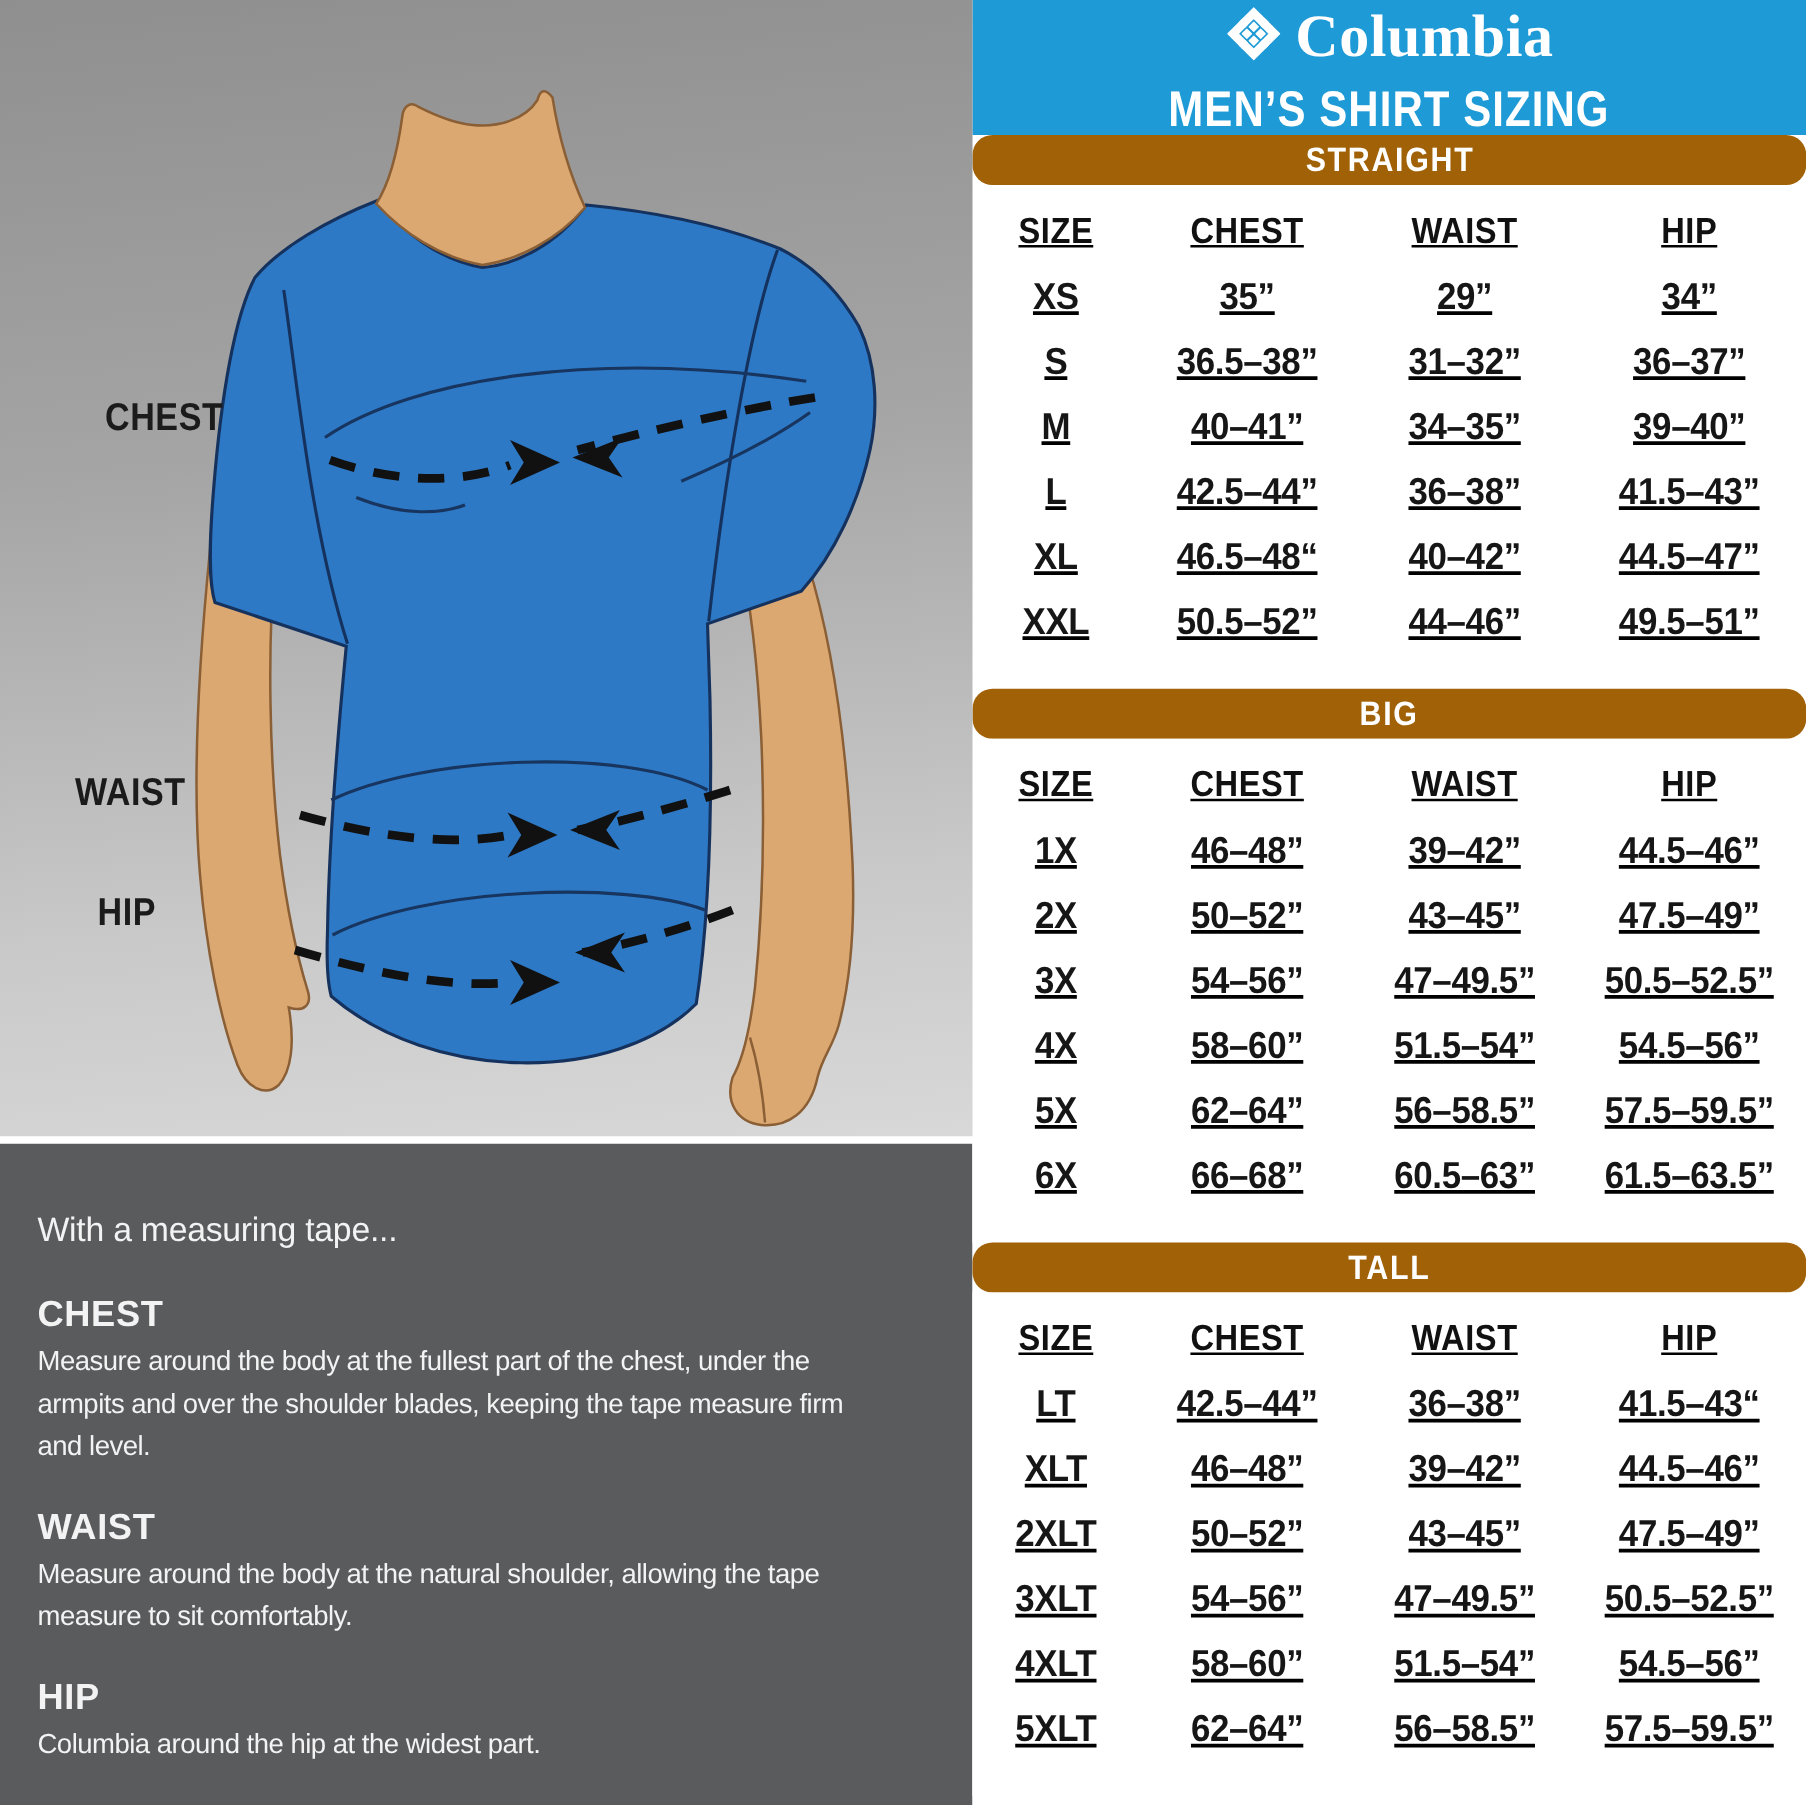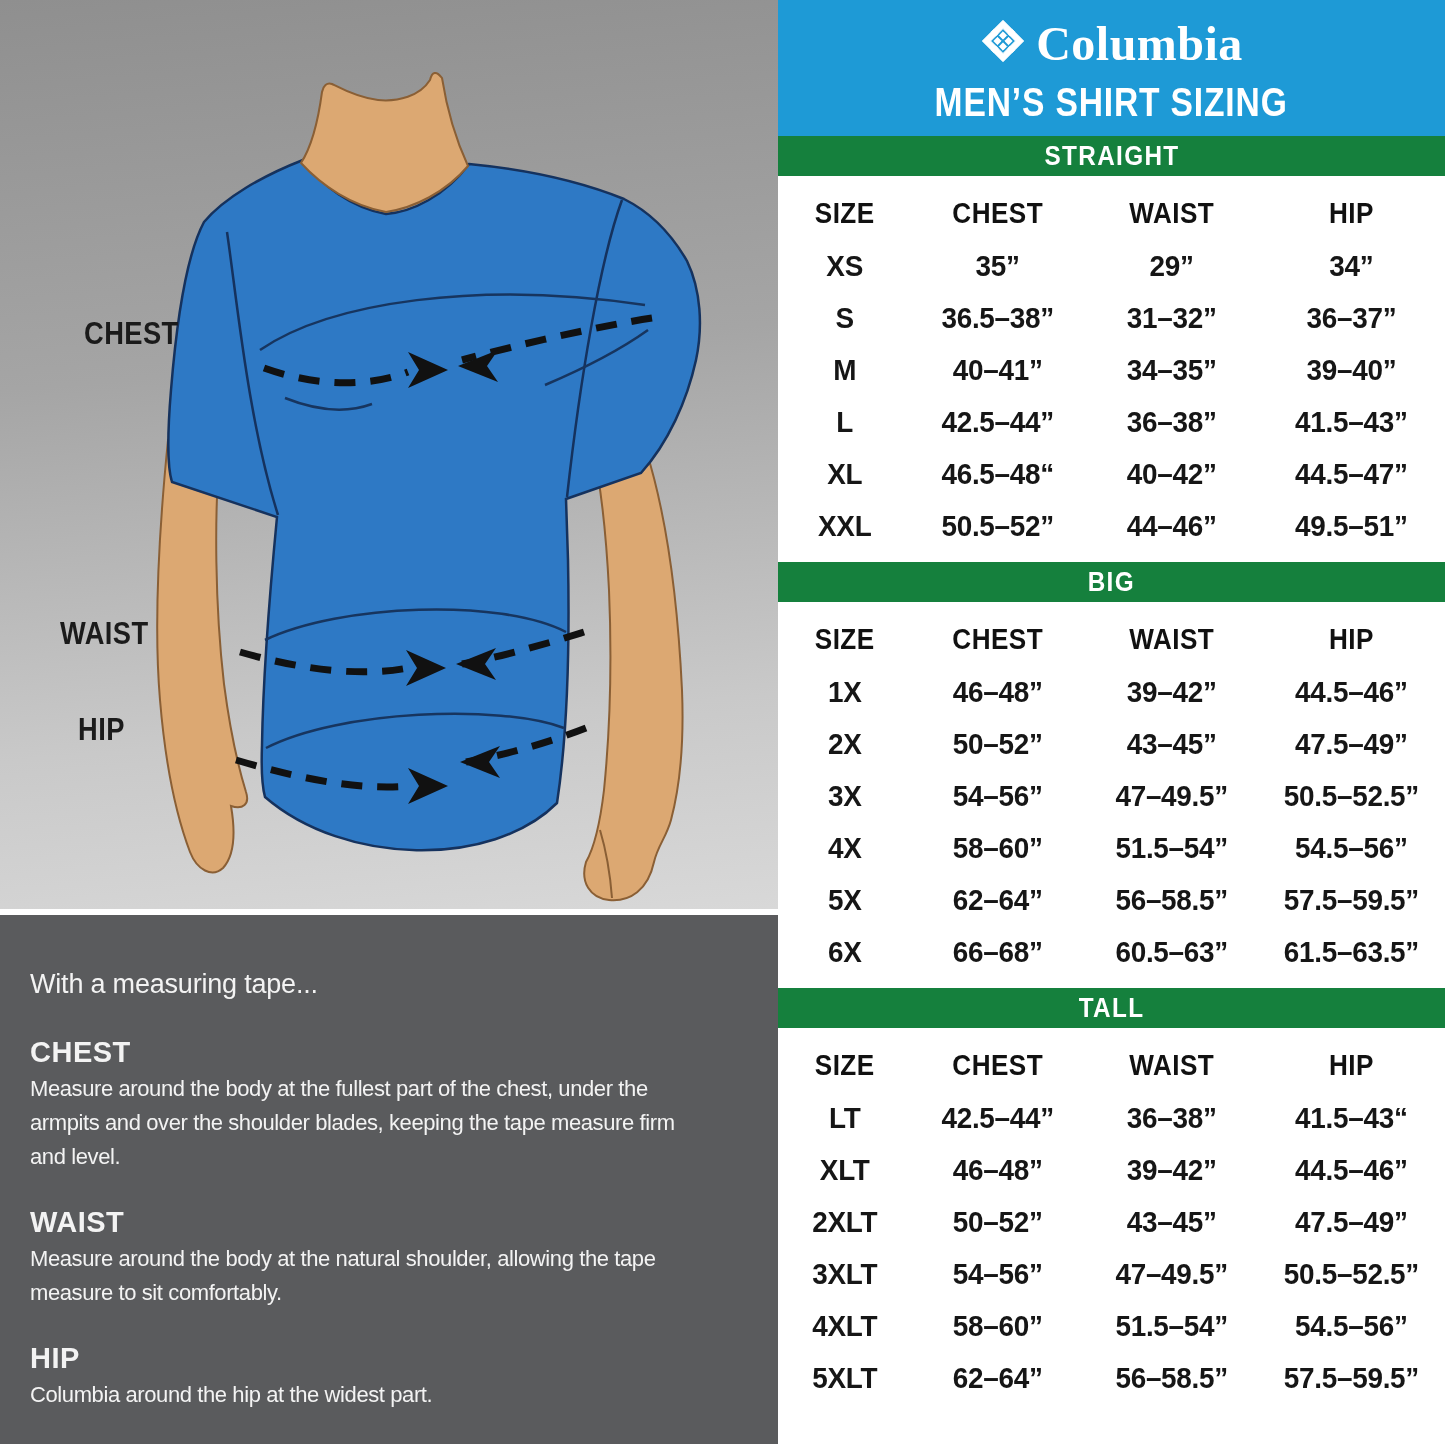--- a/index.html
+++ b/index.html
@@ -26,54 +26,54 @@
   .instructions {
     flex:1; background:#5A5B5D; color:#F3F3F3;
     padding:54px 56px 0 30px;
   }
   .intro { font-size:27px; letter-spacing:-.2px; margin-bottom:36px; }
   .instr-title { font-size:29px; font-weight:700; letter-spacing:.5px; margin-bottom:3px; }
   .instr-body { font-size:22px; line-height:34px; letter-spacing:-.4px; margin-bottom:32px; max-width:668px; }
   
   .right { flex:1; background:#ffffff; display:flex; flex-direction:column; }
   .brand-header {
-    height:136px; background:#1E9AD6; color:#fff;
+    height:108px; background:#1E9AD6; color:#fff;
     display:flex; flex-direction:column; align-items:center; justify-content:center; padding-top:4px;
   }
   .brand-row { display:flex; align-items:center; gap:10px; }
   .brand-name {
     font-family:"Liberation Serif", serif; font-size:48px; font-weight:700; letter-spacing:.5px;
   }
   .page-title {
     margin-top:9px; font-size:40px; font-weight:700; letter-spacing:1px;
     transform:scaleX(.84); transform-origin:center; white-space:nowrap;
   }
   .section-bar {
-    height:40px; background:#15803d; color:#fff;
-    display:flex; align-items:center; justify-content:center;
+    height:40px; background:#a16207; color:#fff;
+    display:flex; align-items:center; justify-content:center;border-radius:16px;
   }
   .section-bar span {
     font-size:27px; font-weight:700; letter-spacing:1.5px;
     display:inline-block; transform:scaleX(.9); white-space:nowrap;
   }
   .t-head, .t-row { display:grid; grid-template-columns:20% 26% 26% 28%; }
   .t-head { height:64px; padding-top:10px; }
   .t-row { height:52px; }
   .t-hcell, .t-cell {
     display:flex; align-items:center; justify-content:center; white-space:nowrap;
   }
   .t-hcell {
     font-size:29px; font-weight:700; color:#111; letter-spacing:.5px;
     transform:scaleX(.9);
   }
   .t-cell {
     font-size:30px; font-weight:700; color:#161616; letter-spacing:-.3px;
     transform:scaleX(.93);
   }
-  .size-table { padding-bottom:10px; background:#fff; }
+  .size-table { padding-bottom:27px; background:#fff;text-decoration:underline; }
 </style>
 </head>
 <body>
 
 <div class="page">
 
   <div class="left">
     <div class="illustration">
       <svg width="778" height="942" viewBox="0 0 778 942">
 

